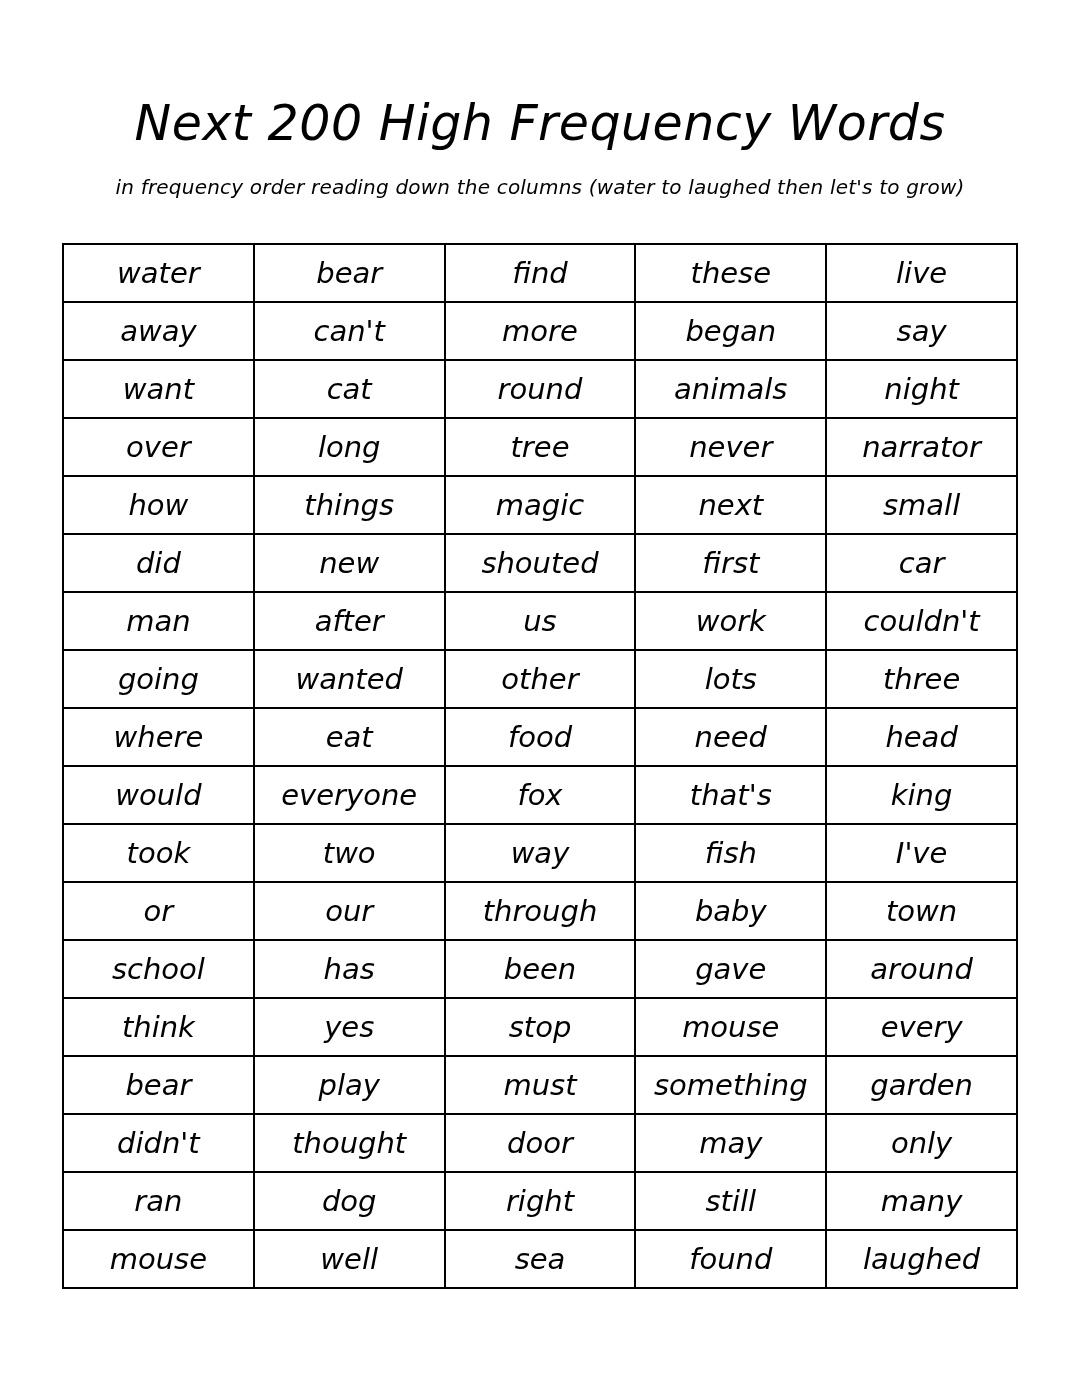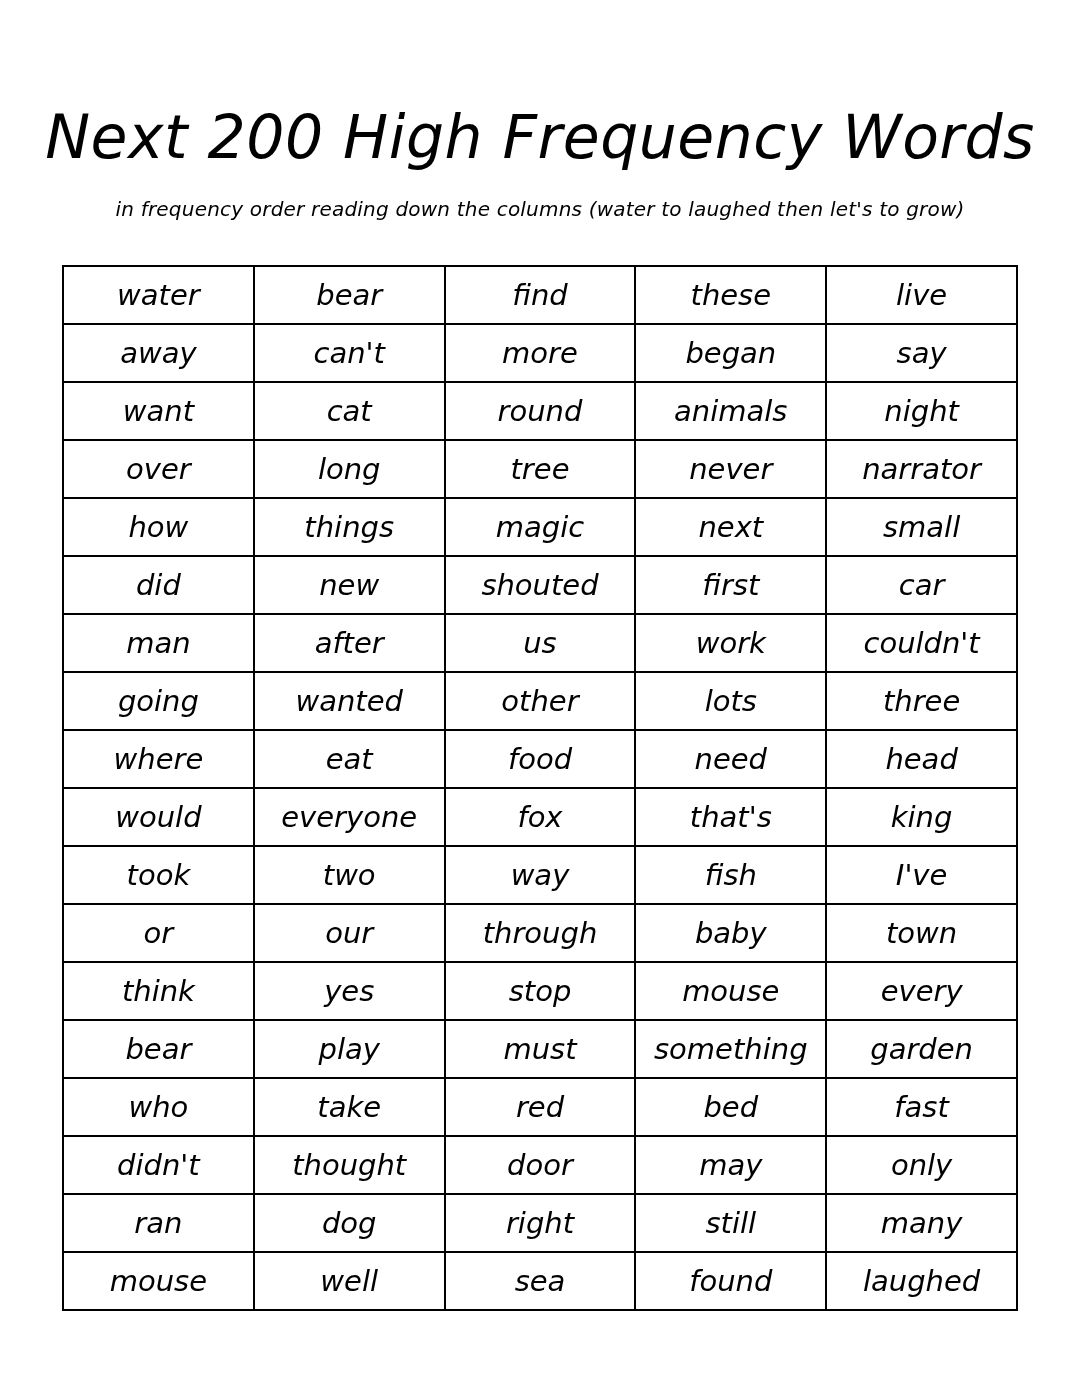--- a/index.html
+++ b/index.html
@@ -17,24 +17,24 @@
   .page {
     width: 1080px;
     height: 1385px;
     box-sizing: border-box;
     padding: 0;
     position: relative;
   }
   .title {
     text-align: center;
     font-family: "DejaVu Sans", sans-serif;
-    font-size: 60px;
+    font-size: 49px;
     font-weight: 400;
     letter-spacing: 0.5px;
-    margin: 10px;
+    margin: 2px;
     padding-top: 96px;
     line-height: 1.05;
     font-style: italic;
   }
   .subtitle {
     text-align: center;
     font-family: "DejaVu Sans", sans-serif;
     font-size: 20px;
     font-weight: 400;
     margin: 8px;
@@ -153,41 +153,41 @@
             <td>I've</td>
           </tr>
           <tr>
             <td>or</td>
             <td>our</td>
             <td>through</td>
             <td>baby</td>
             <td>town</td>
           </tr>
           <tr>
+            <td>school</td>
+            <td>has</td>
+            <td>been</td>
+            <td>gave</td>
+            <td>around</td>
+          </tr>
+          <tr>
             <td>think</td>
             <td>yes</td>
             <td>stop</td>
             <td>mouse</td>
             <td>every</td>
           </tr>
           <tr>
             <td>bear</td>
             <td>play</td>
             <td>must</td>
             <td>something</td>
             <td>garden</td>
           </tr>
           <tr>
-            <td>who</td>
-            <td>take</td>
-            <td>red</td>
-            <td>bed</td>
-            <td>fast</td>
-          </tr>
-          <tr>
             <td>didn't</td>
             <td>thought</td>
             <td>door</td>
             <td>may</td>
             <td>only</td>
           </tr>
           <tr>
             <td>ran</td>
             <td>dog</td>
             <td>right</td>

